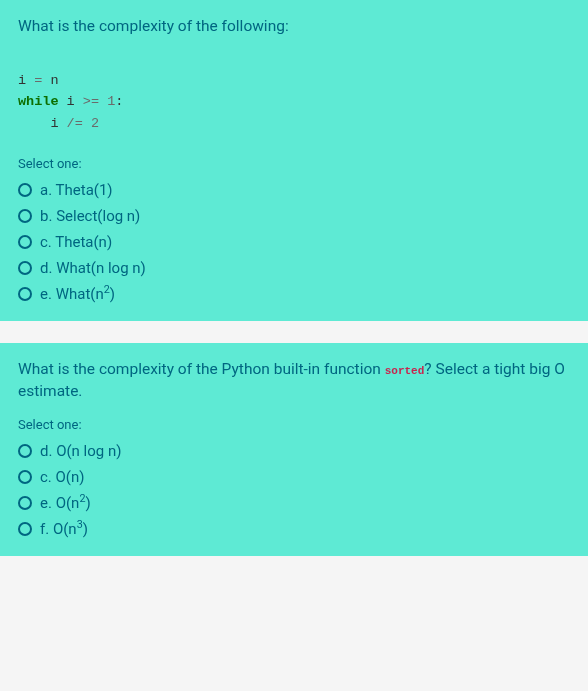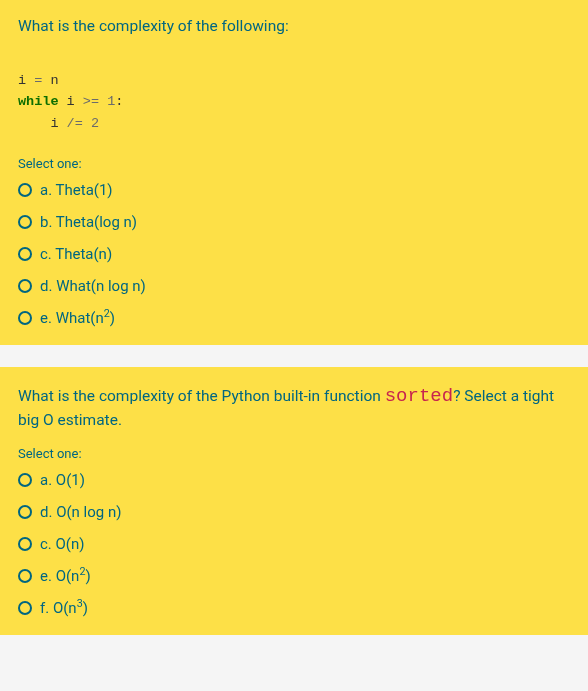--- a/index.html
+++ b/index.html
@@ -4,21 +4,21 @@
 <style>
   * { box-sizing: border-box; margin: 0; padding: 0; }
   body {
     font-family: -apple-system, BlinkMacSystemFont, "Segoe UI", Roboto, sans-serif;
     background: #f5f5f5;
     width: 588px;
     font-size: 15px;
     color: #333;
   }
   .question-block {
-    background: #fde047;
+    background: #5eead4;
     padding: 16px 18px 18px 18px;
     margin-bottom: 22px;
   }
   .question-text {
     color: #006681;
     font-size: 15.5px;
     margin-bottom: 14px;
     line-height: 1.4;
   }
   .code-block {
@@ -34,21 +34,21 @@
   .code-op { color: #6b6b6b; }
   .code-num { color: #6b6b6b; }
   .select-one {
     color: #006681;
     font-size: 13px;
     margin-bottom: 10px;
   }
   .options {
     display: flex;
     flex-direction: column;
-    gap: 14px;
+    gap: 8px;
   }
   .option {
     display: flex;
     align-items: center;
     gap: 8px;
   }
   .radio {
     width: 14px;
     height: 14px;
     border: 2px solid #006681;
@@ -58,22 +58,23 @@
     cursor: pointer;
   }
   .option-label {
     color: #006681;
     font-size: 15px;
     line-height: 1.2;
   }
   sup { font-size: 0.72em; vertical-align: super; line-height: 0; }
   .inline-code {
     font-family: "Courier New", Courier, monospace;
-    font-size: 19px;
+    font-size: 11px;
     color: #c7254e;
+    font-weight: bold;
   }
 </style>
 </head>
 <body>
 
 <div class="question-block">
   <div class="question-text">What is the complexity of the following:</div>
 
   <div class="code-block"><span>i </span><span class="code-op">=</span><span> n</span>
 <span class="code-kw">while</span><span> i </span><span class="code-op">&gt;=</span><span> </span><span class="code-num">1</span><span>:</span>
@@ -86,21 +87,21 @@
       <span class="radio"></span>
       <span class="option-label">
         <span>a.</span>
         <span>Theta(1)</span>
       </span>
     </div>
     <div class="option">
       <span class="radio"></span>
       <span class="option-label">
         <span>b.</span>
-        <span>Theta(log n)</span>
+        <span>Select(log n)</span>
       </span>
     </div>
     <div class="option">
       <span class="radio"></span>
       <span class="option-label">
         <span>c.</span>
         <span>Theta(n)</span>
       </span>
     </div>
     <div class="option">
@@ -124,27 +125,20 @@
   <div class="question-text">
     <span>What is the complexity of the Python built-in function </span><span class="inline-code">sorted</span><span>? Select a tight big O estimate.</span>
   </div>
 
   <div class="select-one">Select one:</div>
 
   <div class="options">
     <div class="option">
       <span class="radio"></span>
       <span class="option-label">
-        <span>a.</span>
-        <span>O(1)</span>
-      </span>
-    </div>
-    <div class="option">
-      <span class="radio"></span>
-      <span class="option-label">
         <span>d.</span>
         <span>O(n log n)</span>
       </span>
     </div>
     <div class="option">
       <span class="radio"></span>
       <span class="option-label">
         <span>c.</span>
         <span>O(n)</span>
       </span>

